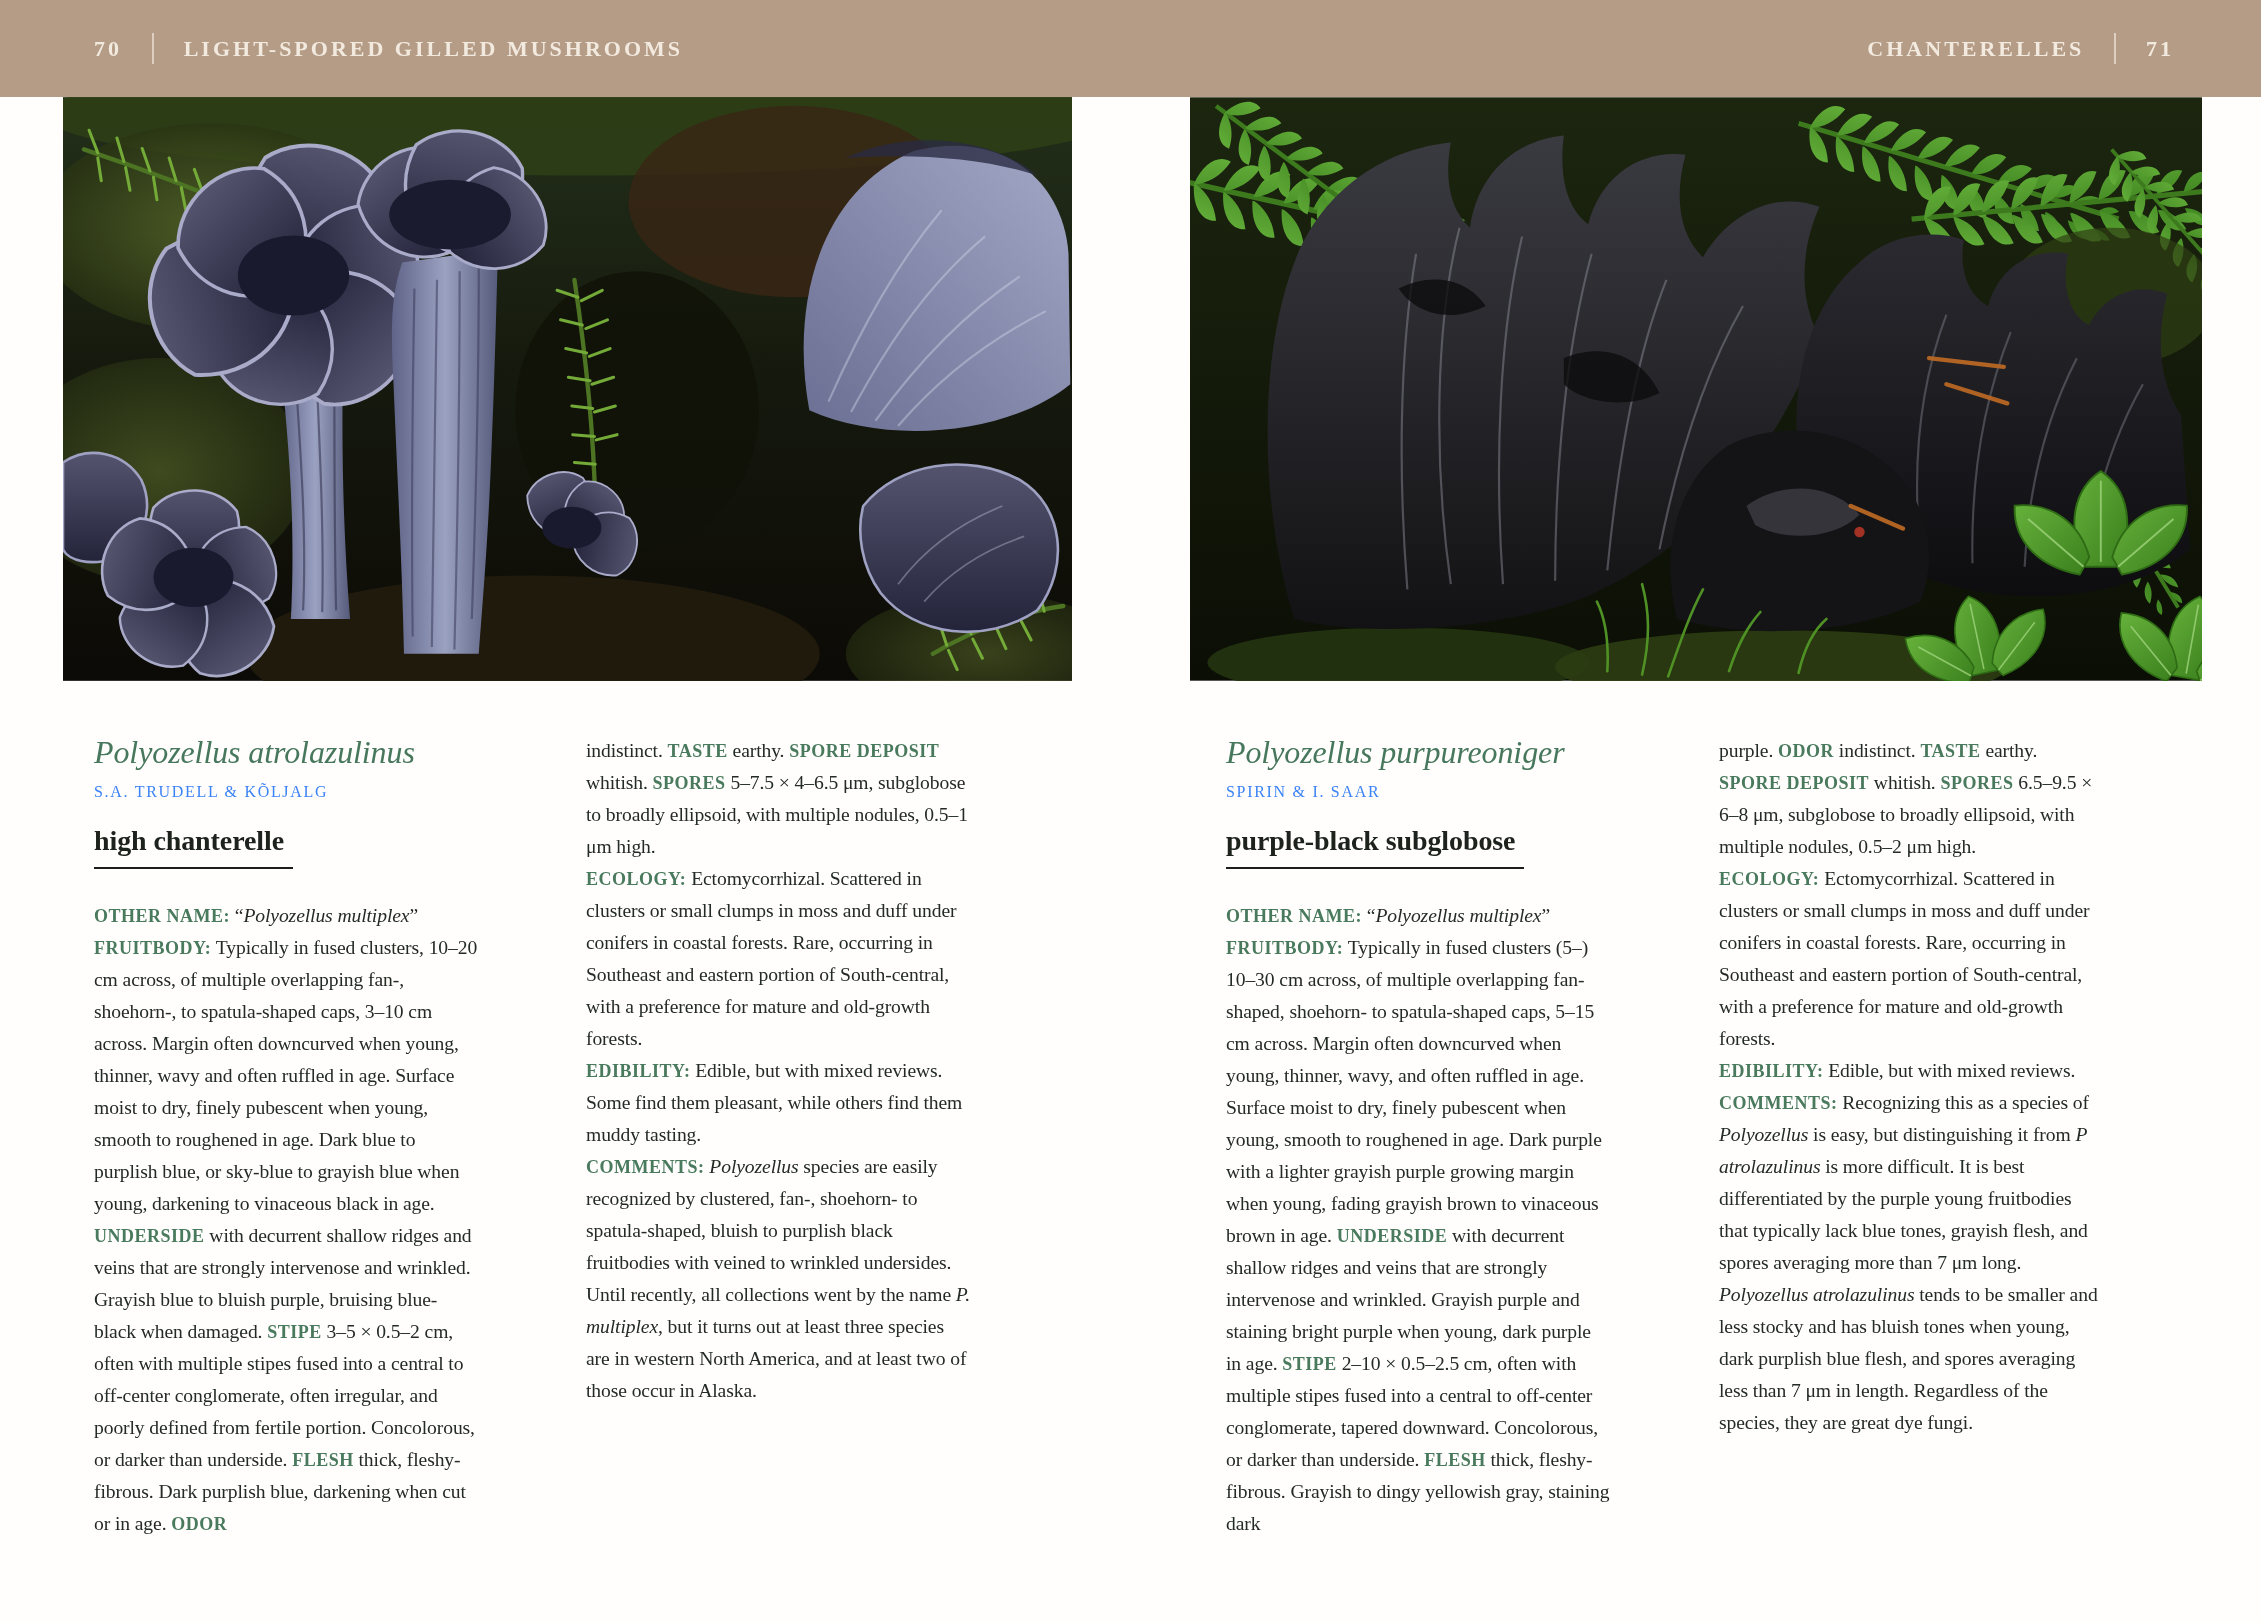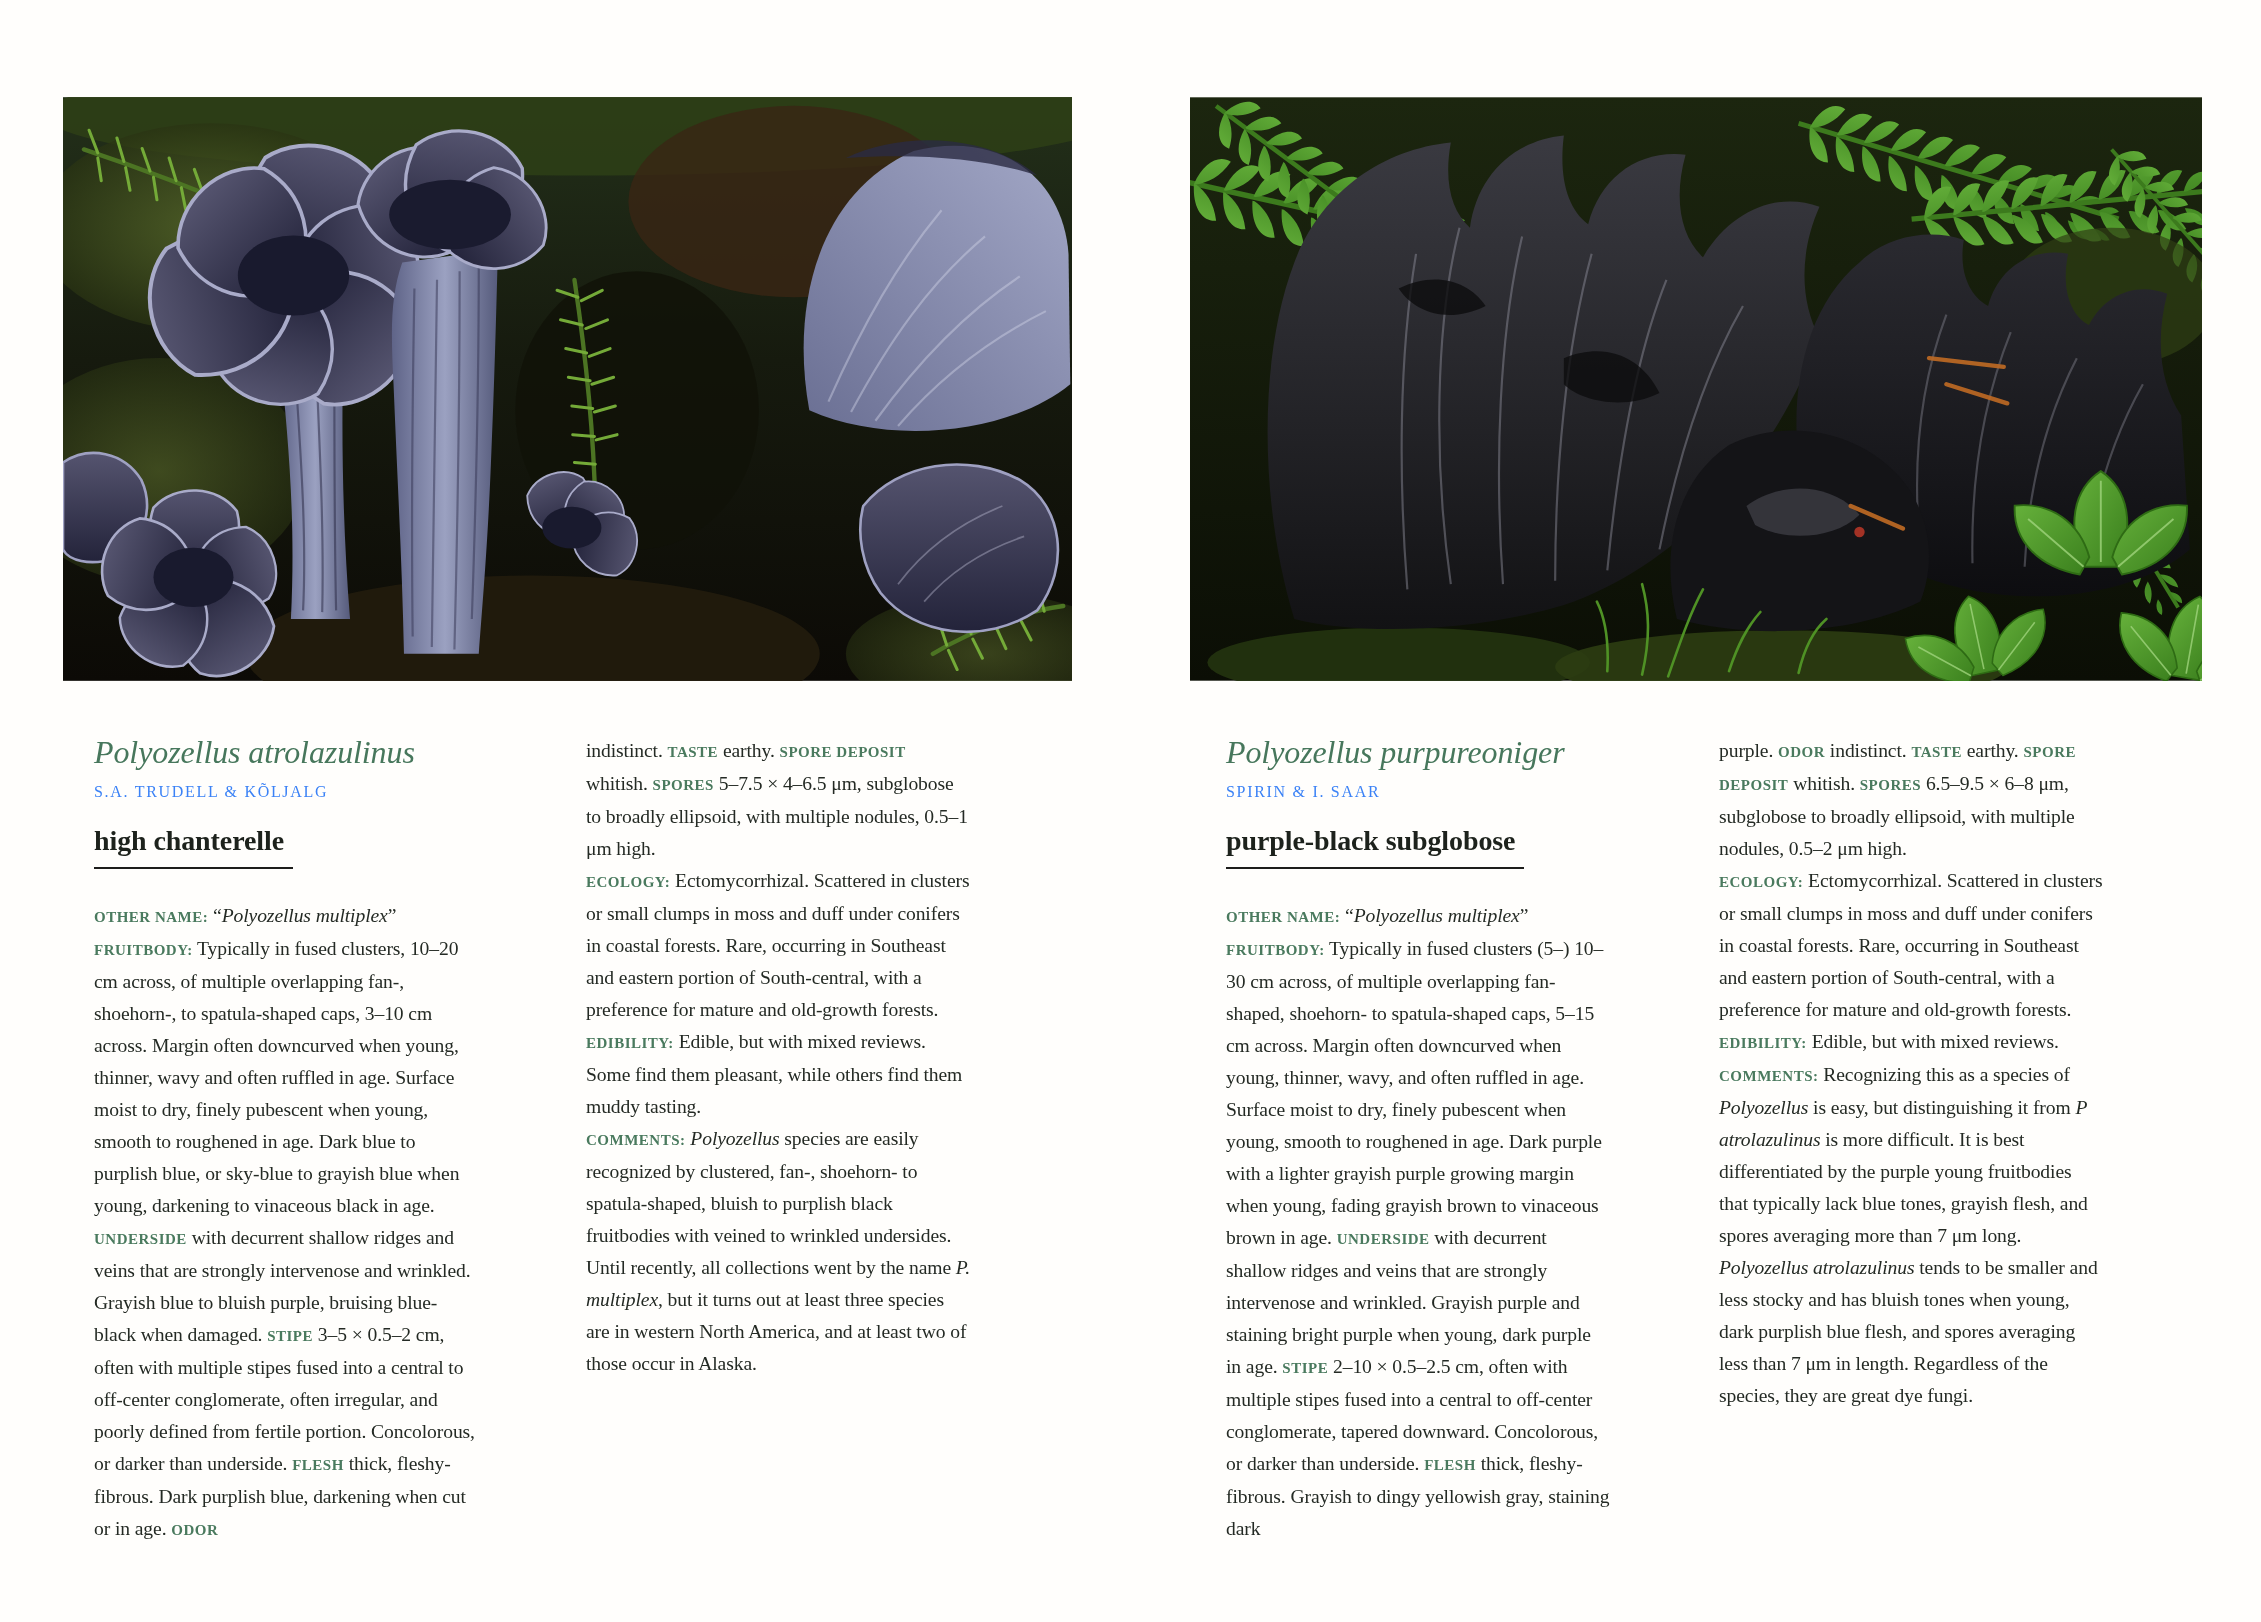--- a/index.html
+++ b/index.html
@@ -20,27 +20,39 @@
   .col{position:absolute;top:735px;width:384px;font-size:19.6px;line-height:32px;
        letter-spacing:-0.1px;text-align:left;hyphens:auto;}
   #lc1{left:94px;} #lc2{left:586px;} #rc1{left:1226px;} #rc2{left:1719px;}
   .sp{margin:0;font-style:italic;font-weight:normal;color:#47775c;font-size:32px;line-height:35px;}
   .auth{margin-top:8.7px;color:#3b82f6;font-size:16px;line-height:25px;font-weight:normal;letter-spacing:1.7px;}
   .cnwrap{margin-top:22.6px;}
   .cn{display:inline-block;font-weight:bold;font-size:28px;line-height:30px;color:#1d221c;
       border-bottom:2.6px solid #1d1d1b;padding:0 8.7px 10.4px 0;}
   .paras p{margin:0;}
   .body-start{margin-top:31px;}
-  .lb{color:#4a7a5e;font-size:15px;letter-spacing:0.5px;font-weight:bold;}
+  .lb{color:#4a7a5e;font-size:18px;letter-spacing:0.5px;font-weight:bold;}
 </style>
 </head>
 <body>
 
 <div class="spread">
 
+  <header class="band">
+    <div class="grp">
+      <span class="txt">70</span>
+      <span class="vbar"></span>
+      <span class="txt">LIGHT-SPORED GILLED MUSHROOMS</span>
+    </div>
+    <div class="grp">
+      <span class="txt">CHANTERELLES</span>
+      <span class="vbar"></span>
+      <span class="txt">71</span>
+    </div>
+  </header>
 
   <svg class="photo photo-l" viewBox="0 0 1160 671" role="img" xmlns="http://www.w3.org/2000/svg" aria-label="Cluster of blue-purple vase-shaped blue chanterelles (Polyozellus atrolazulinus) among moss and club moss on a dark forest floor">
     <defs>
       <linearGradient id="gbgL" x1="0" y1="0" x2="0" y2="1">
         <stop offset="0" stop-color="#23301a"></stop>
           <stop offset=".45" stop-color="#161a0e"></stop>
           <stop offset="1" stop-color="#0c0a06"></stop>
       </linearGradient>
       <radialGradient id="gmoss">
           <stop offset="0" stop-color="#5c6e2c"></stop>

